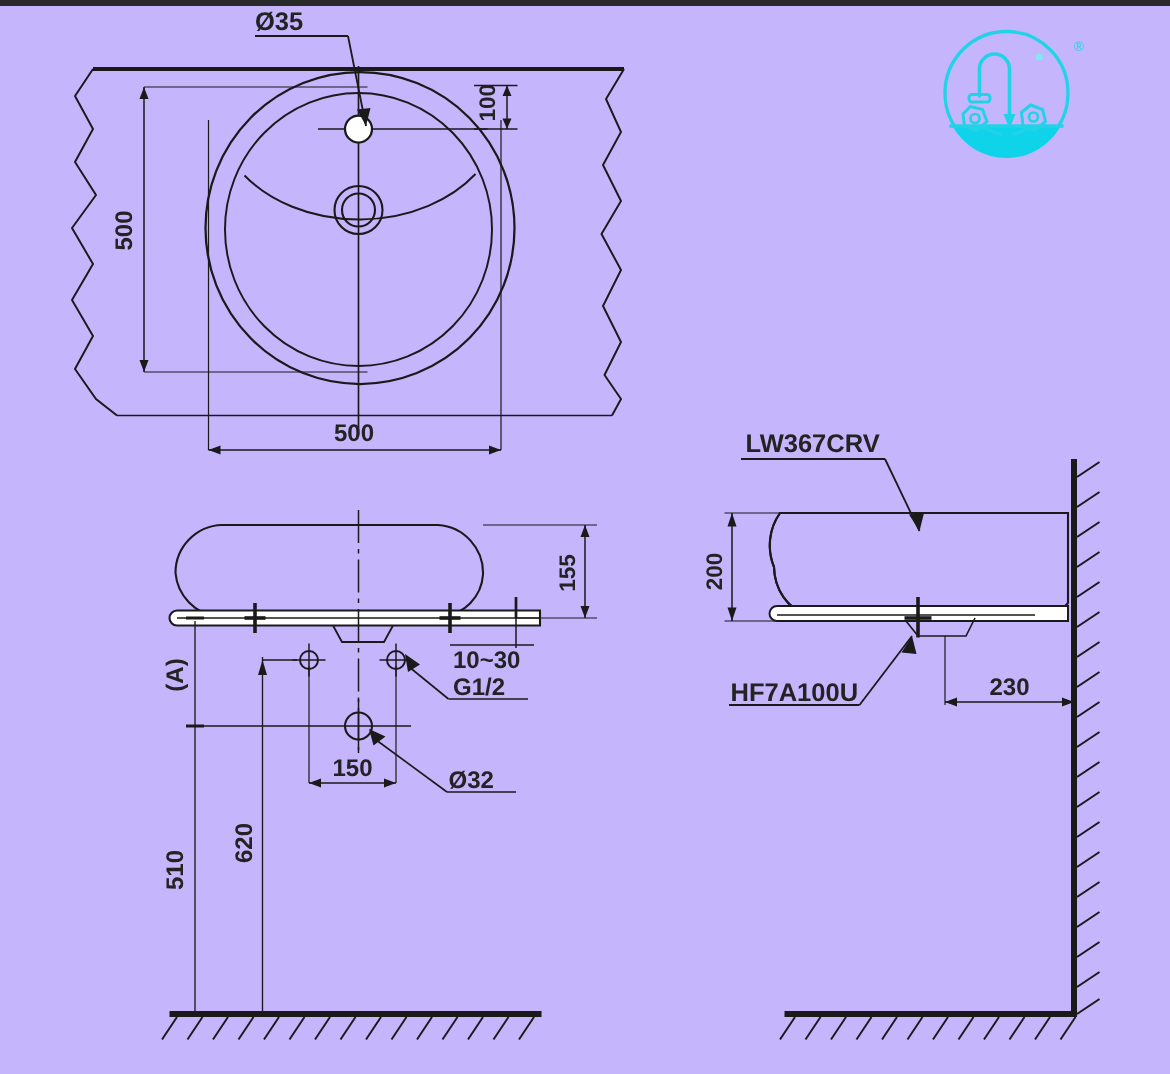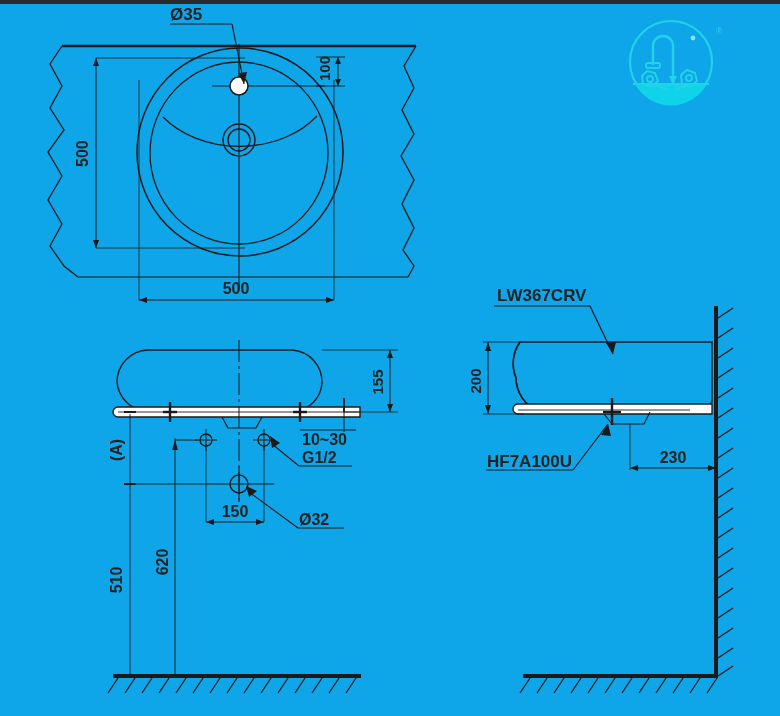--- a/index.html
+++ b/index.html
@@ -6,21 +6,21 @@
   * { box-sizing: border-box; }
   html, body {
     margin: 0; padding: 0;
     background: #ffffff;
     font-family: "Liberation Sans", sans-serif;
   }
   #page {
     position: relative;
     width: 780px;
     height: 716px;
-    background: #0ea5e9;
+    background: #c4b5fd;
     overflow: hidden;
   }
   #topstrip {
     position: absolute;
     left: 0; top: 0;
     width: 780px; height: 4px;
     background: #2a2a2a;
   }
   #drawing-svg {
     position: absolute;

